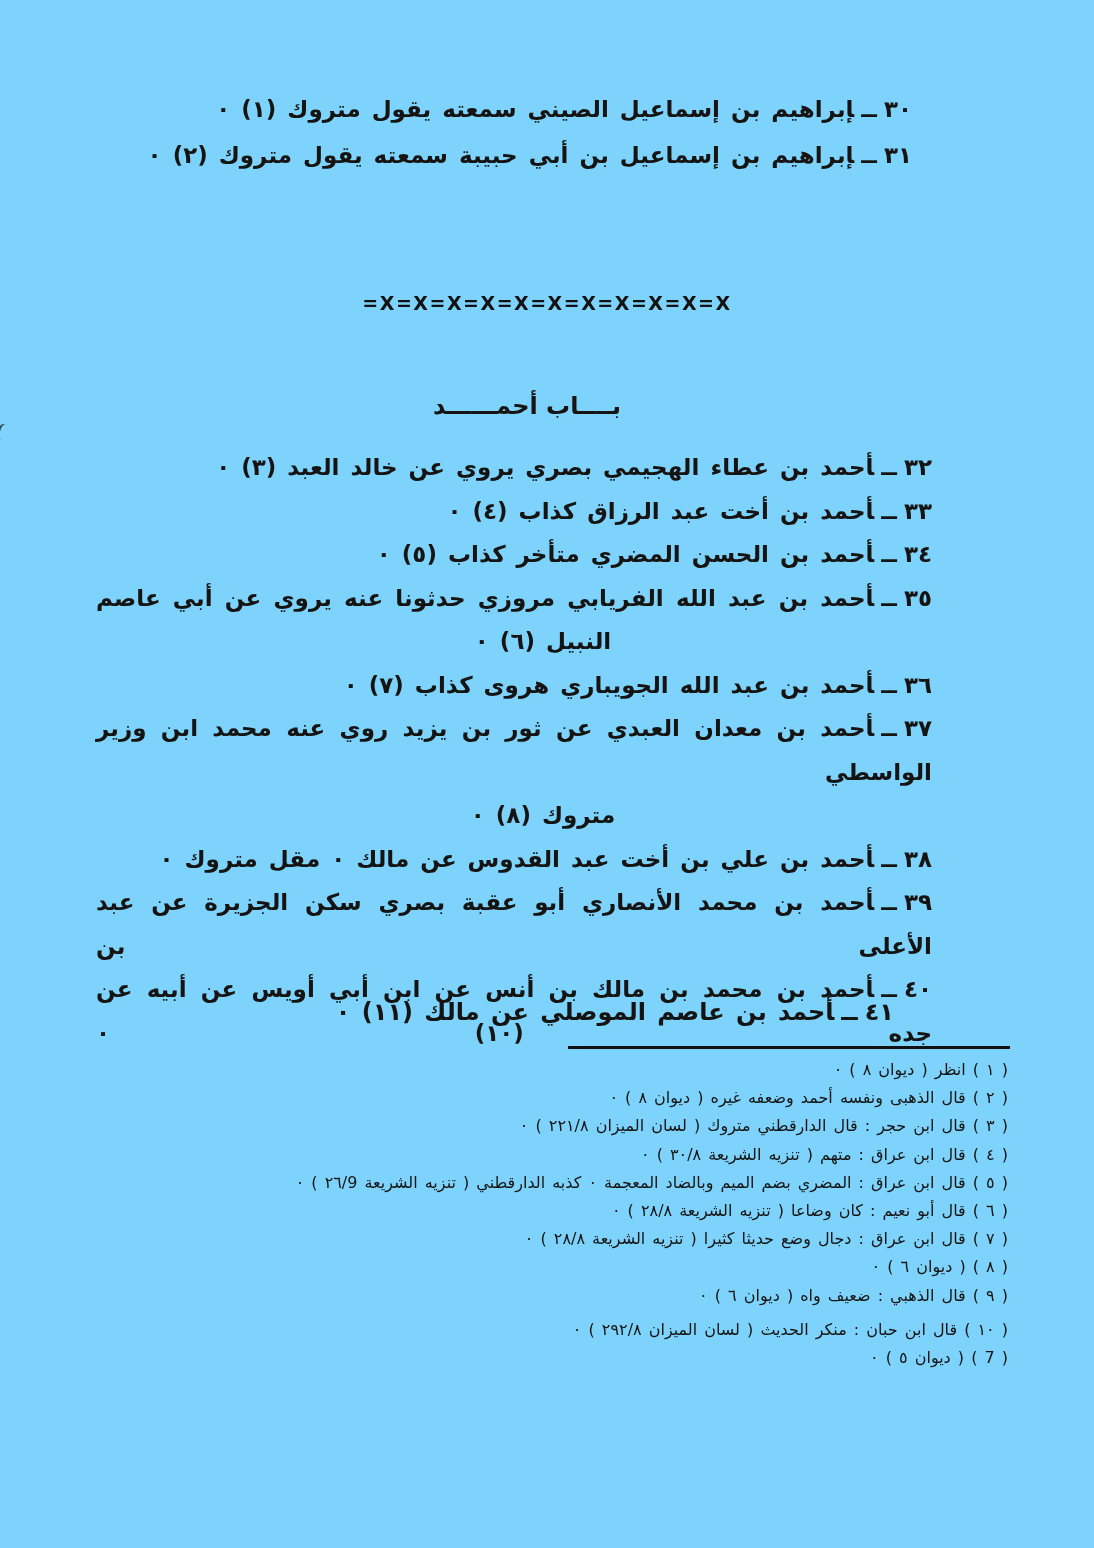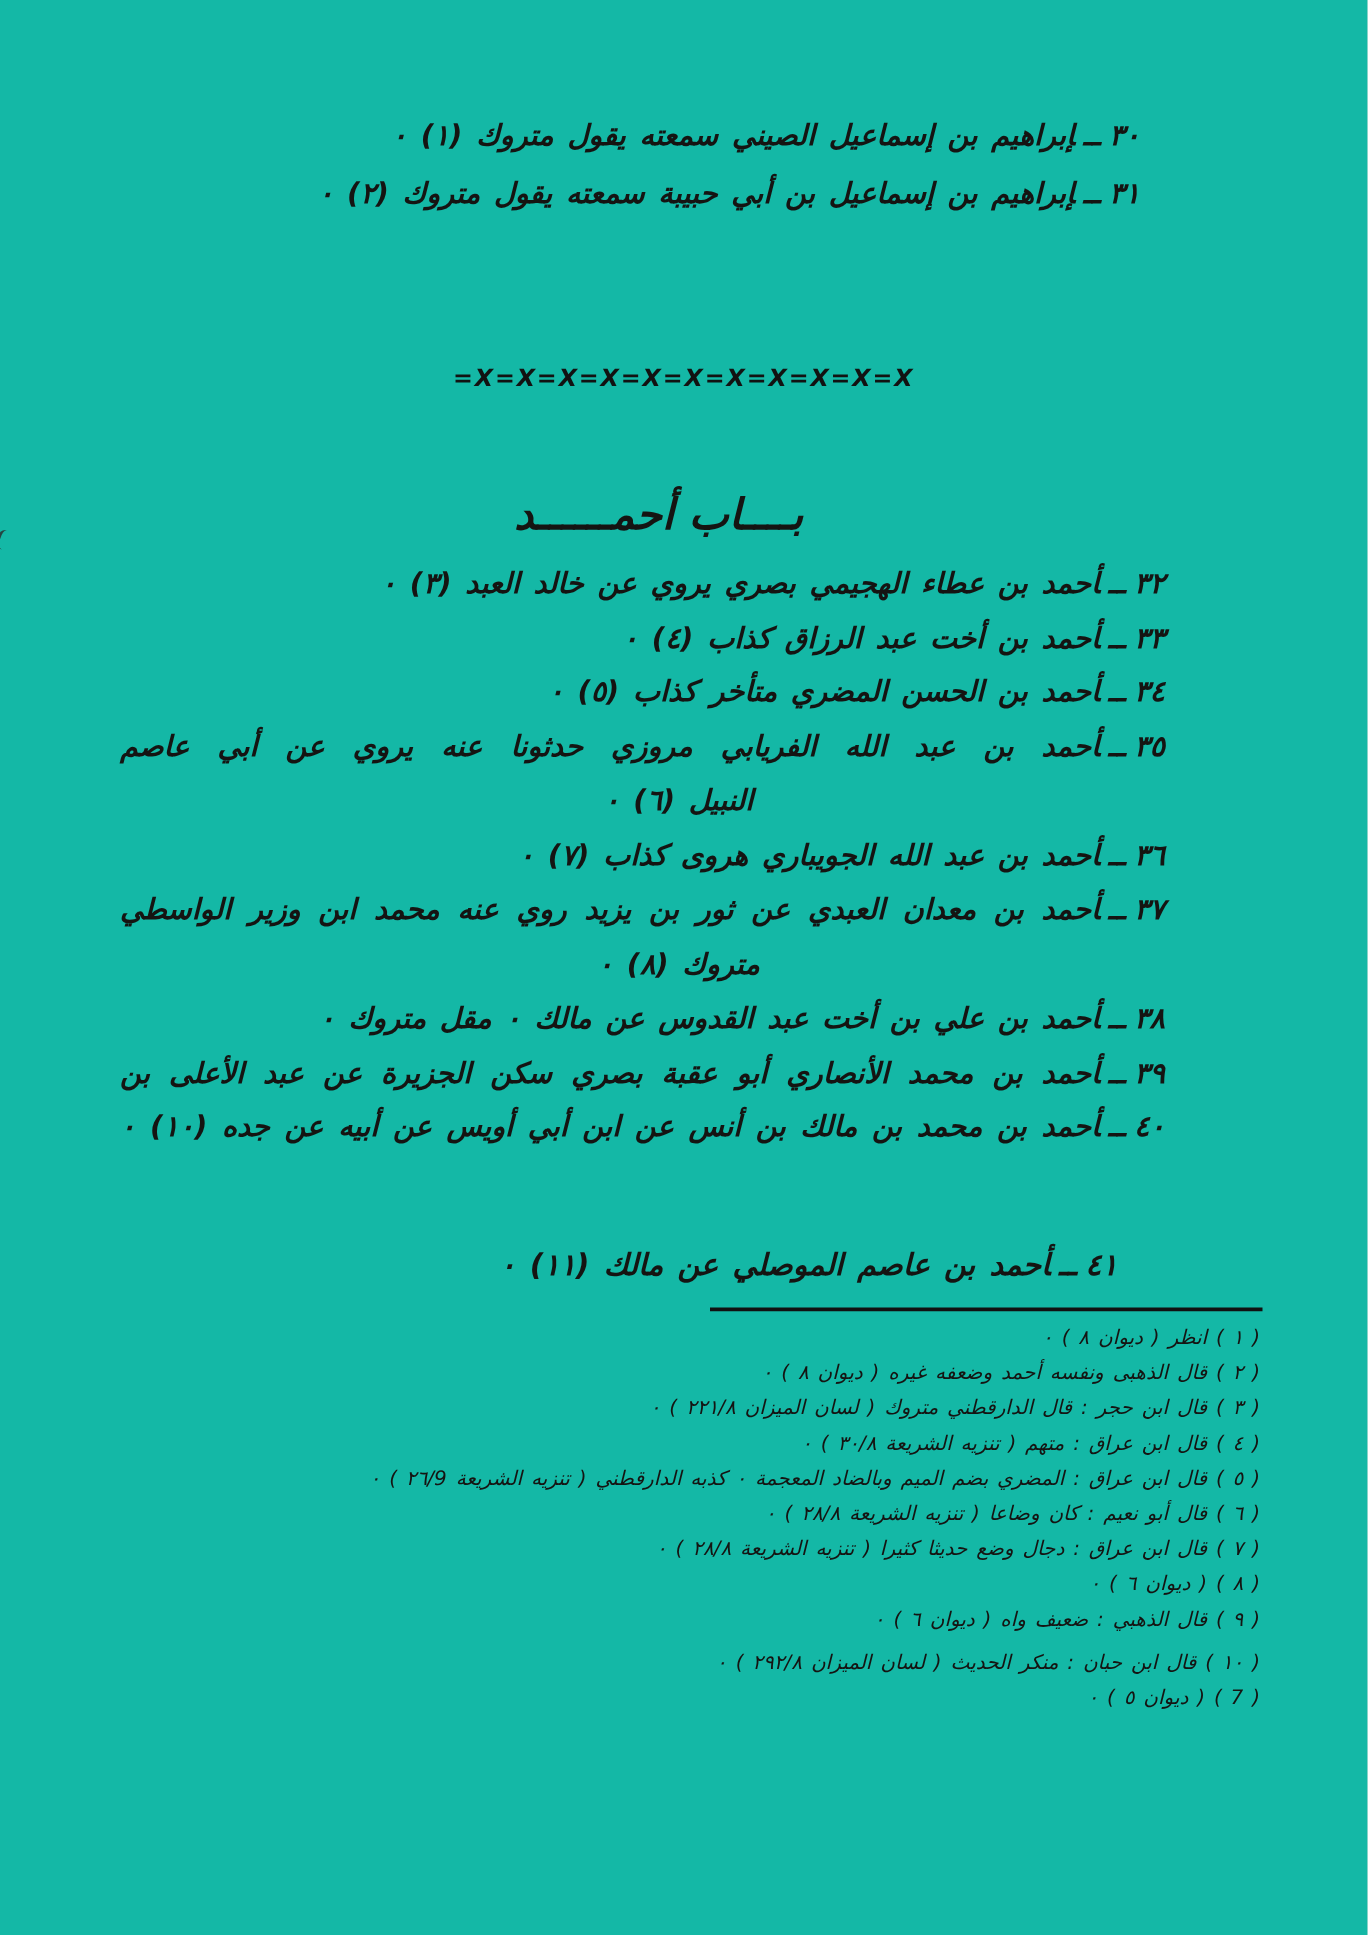--- a/index.html
+++ b/index.html
@@ -1,25 +1,24 @@
 <!DOCTYPE html>
 <html lang="ar"><head>
 <meta charset="utf-8">
 <style>
   html,body{margin:0;padding:0;background:#e8e8e6;}
   .sheet{
     position:relative;
     width:1094px;height:1548px;
     margin:0 auto;
-    background:#14b8a6;
+    background:#7dd3fc;
     direction:rtl;
     font-family:"DejaVu Sans", sans-serif;
     color:#151412;
     overflow:hidden;
-    font-style:italic;
   }
   
   .top-entries{
     position:absolute;top:86px;right:104px;left:96px;
     font-size:23px;font-weight:700;word-spacing:3px;
   }
   
   .line{line-height:46px;text-align:right;}
   .l1{padding-right:78px;}
   .l2{padding-right:0;text-align:center;}
@@ -30,21 +29,21 @@
   .separator{
     position:absolute;top:292px;left:0;right:0;
     text-align:center;direction:ltr;
     font-size:19px;font-weight:700;letter-spacing:1.5px;
     color:#121212;
   }
   
   .chapter{
     position:absolute;top:392px;left:0;right:40px;
     text-align:center;
-    font-size:34px;font-weight:700;
+    font-size:24px;font-weight:700;
   }
   
   .entries{
     position:absolute;top:446px;right:104px;left:96px;
     font-size:23px;font-weight:700;word-spacing:3px;
   }
   .entries .line{line-height:43.5px;}
   .l1-deep{padding-right:58px;}
   
   .entry-41{

